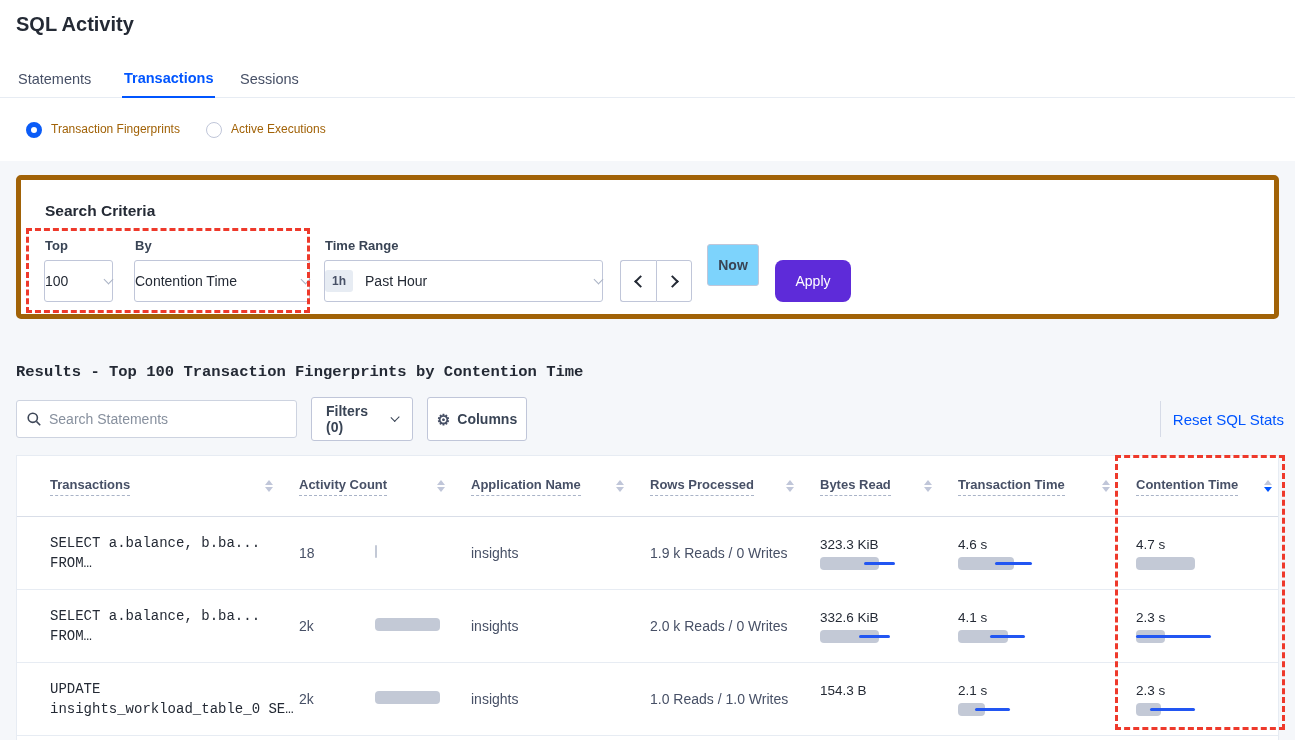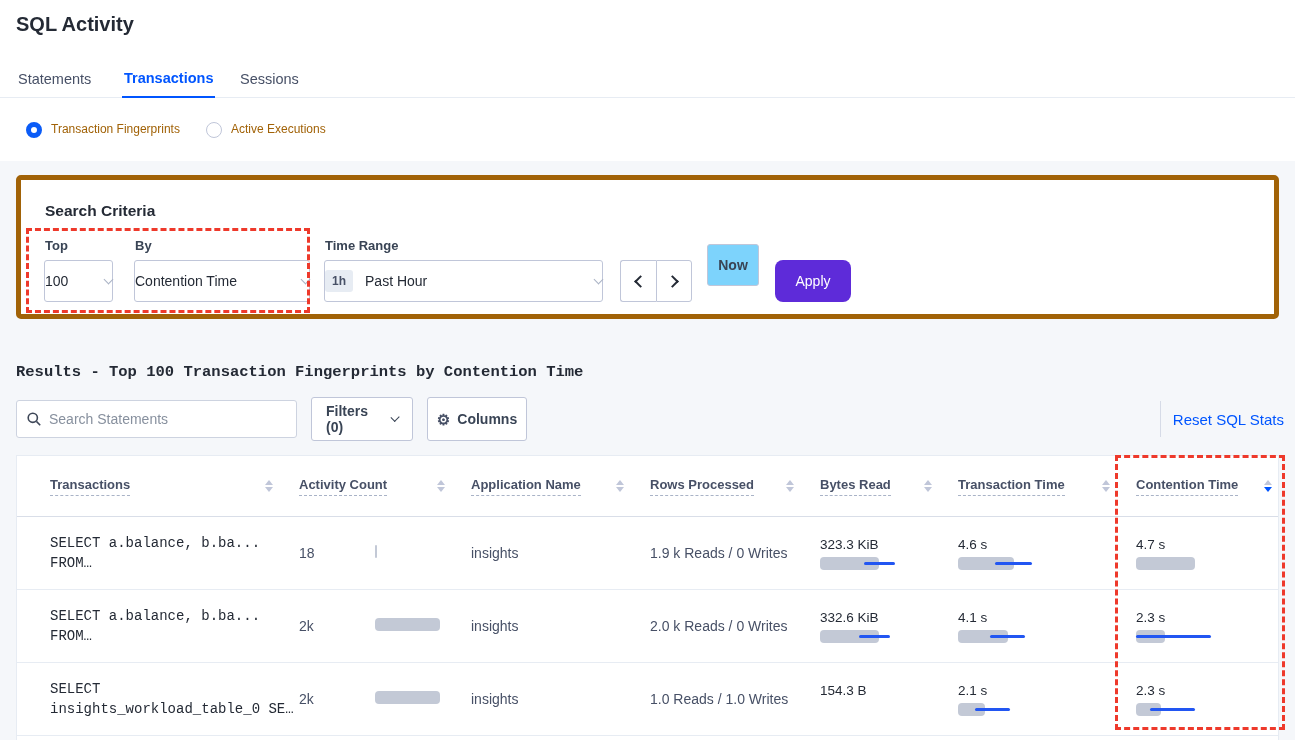--- a/index.html
+++ b/index.html
@@ -308,21 +308,21 @@
       <div class="metric-cell">
         <span class="metric-val">2.3 s</span>
         <span class="bar-wrap">
           <span class="bar-gray" style="width: 29px;"></span>
           <span class="bar-blue" style="width: 75px; left: 0px;"></span>
         </span>
       </div>
     </div>
 
     <div class="tgrid trow">
-      <div class="query-cell"><div>SELECT</div><div>insights_workload_table_0 SE…</div></div>
+      <div class="query-cell"><div>UPDATE</div><div>insights_workload_table_0 SE…</div></div>
       <div class="exec-cell">
         <span class="exec-num">2k</span>
         <span class="bar-wrap">
           <span class="bar-gray" style="width: 65px;"></span>
         </span>
       </div>
       <div class="cell-text">insights</div>
       <div class="cell-text">1.0 Reads / 1.0 Writes</div>
       <div class="metric-cell">
         <span class="metric-val">154.3 B</span>

